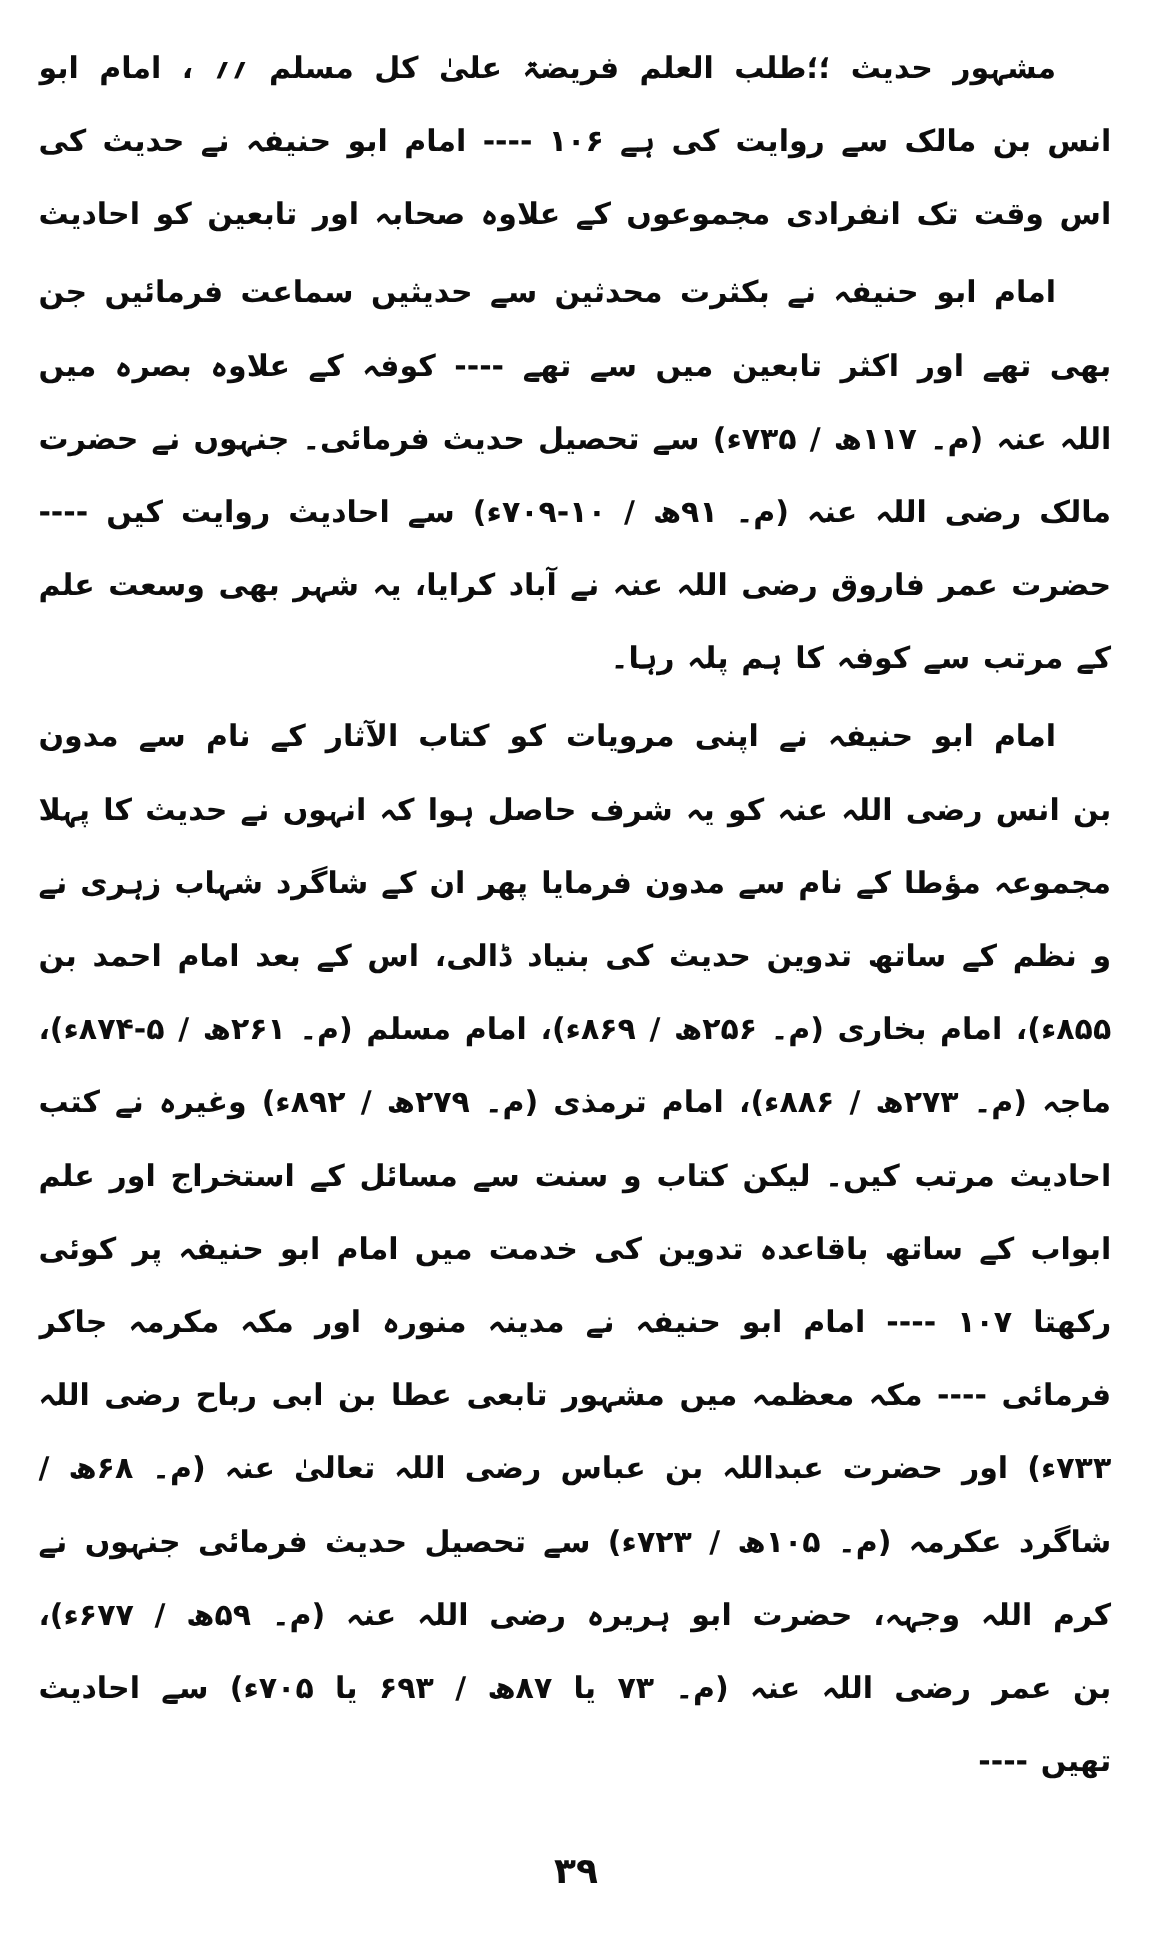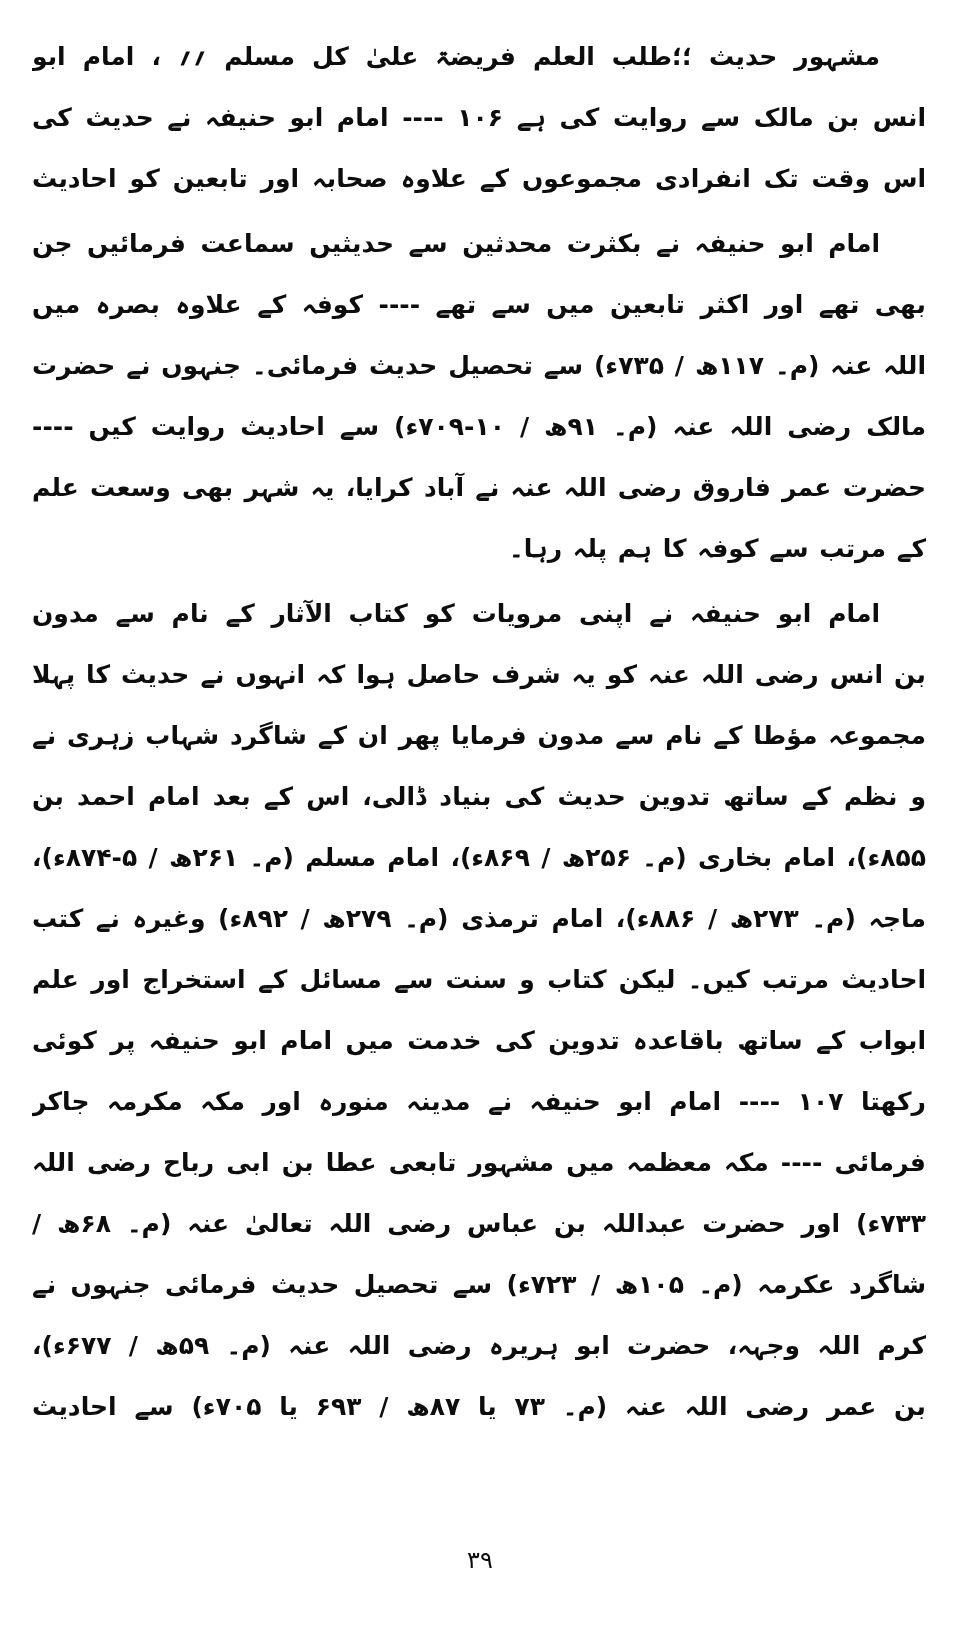--- a/index.html
+++ b/index.html
@@ -43,22 +43,22 @@
     text-align-last: right;
   }
   .page-number {
     position: absolute;
     top: 1540px;
     left: 0;
     width: 100%;
     text-align: center;
     direction: rtl;
     color: #0d0d0d;
-    font-weight: normal;
-    font-size: 24px;
+    font-weight: bold;
+    font-size: 30px;
     line-height: 40px;
   }
 </style>
 </head>
 <body>
 
 <div class="page">
   <div class="text-block" id="text-block">
       <div class="paragraph">
         <div class="line first">مشہور حدیث ؛؛طلب العلم فریضۃ علیٰ کل مسلم ؍؍ ، امام ابو حنیفہ نے حضرت</div>
@@ -81,16 +81,17 @@
         <div class="line">۸۵۵ء)، امام بخاری (م۔ ۲۵۶ھ / ۸۶۹ء)، امام مسلم (م۔ ۲۶۱ھ / ۵-۸۷۴ء)، ابن</div>
         <div class="line">ماجہ (م۔ ۲۷۳ھ / ۸۸۶ء)، امام ترمذی (م۔ ۲۷۹ھ / ۸۹۲ء) وغیرہ نے کتب و</div>
         <div class="line">احادیث مرتب کیں۔ لیکن کتاب و سنت سے مسائل کے استخراج اور علم تشریعت کی کتب و</div>
         <div class="line">ابواب کے ساتھ باقاعدہ تدوین کی خدمت میں امام ابو حنیفہ پر کوئی سبقت نہیں</div>
         <div class="line">رکھتا ۱۰۷ ---- امام ابو حنیفہ نے مدینہ منورہ اور مکہ مکرمہ جاکر تحصیل حدیث</div>
         <div class="line">فرمائی ---- مکہ معظمہ میں مشہور تابعی عطا بن ابی رباح رضی اللہ عنہ (م۔ ۱۱۵ھ /</div>
         <div class="line">۷۳۳ء) اور حضرت عبداللہ بن عباس رضی اللہ تعالیٰ عنہ (م۔ ۶۸ھ / ۶۸۸ء) کے</div>
         <div class="line">شاگرد عکرمہ (م۔ ۱۰۵ھ / ۷۲۳ء) سے تحصیل حدیث فرمائی جنہوں نے حضرت علی</div>
         <div class="line">کرم اللہ وجہہ، حضرت ابو ہریرہ رضی اللہ عنہ (م۔ ۵۹ھ / ۶۷۷ء)، حضرت عبداللہ</div>
         <div class="line">بن عمر رضی اللہ عنہ (م۔ ۷۳ یا ۸۷ھ / ۶۹۳ یا ۷۰۵ء) سے احادیث سماعت فرمائی</div>
+        <div class="line last">تھیں ----</div>
       </div>
     </div>
   <div class="page-number">۳۹</div>
 </div>
 
 </body></html>

